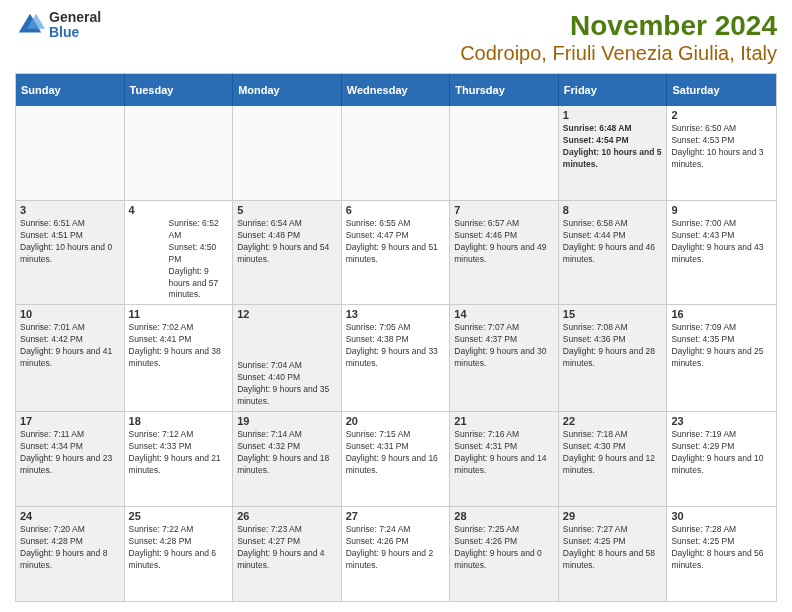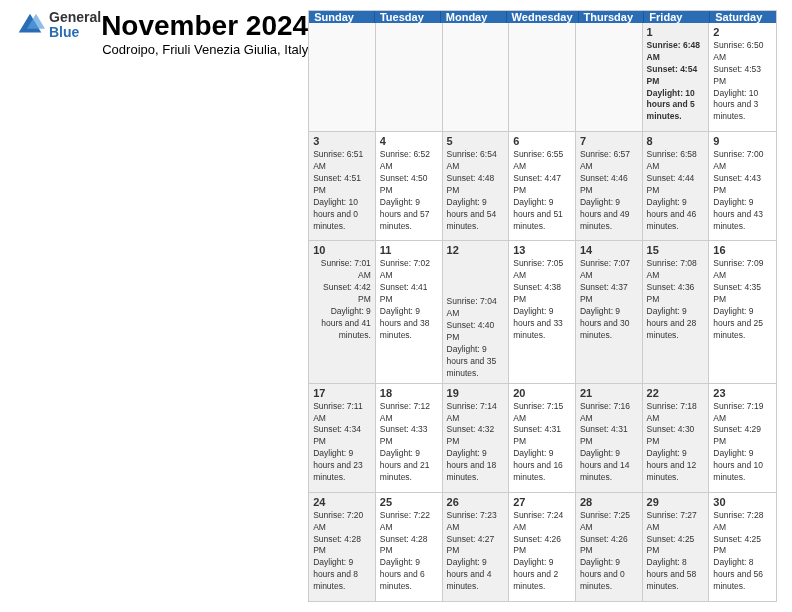--- a/index.html
+++ b/index.html
@@ -8,21 +8,21 @@
       background: #fff;
       width: 792px;
       height: 612px;
       overflow: hidden;
     }
     .page {
       width: 792px;
       height: 612px;
       padding: 10px 15px;
       display: flex;
-      flex-direction: row;
+      flex-direction: column;
     }
     .header {
       display: flex;
       justify-content: space-between;
       align-items: flex-start;
       margin-bottom: 8px;
     }
     .logo {
       display: flex;
       align-items: center;
@@ -36,42 +36,42 @@
     .logo-icon {
       width: 30px;
       height: 30px;
     }
     .title-block {
       text-align: right;
     }
     .month-title {
       font-size: 28px;
       font-weight: bold;
-      color: #000000;
+      color: #4d7c0f;
     }
     .subtitle {
-      font-size: 13px;
-      color: #000000;
+      font-size: 20px;
+      color: #a16207;
     }
     .calendar {
       flex: 1;
       display: flex;
       flex-direction: column;
       border: 1px solid #ccc;
     }
     .cal-header {
       display: grid;
       grid-template-columns: repeat(7, 1fr);
       background: #2a6db5;
     }
     .cal-header-cell {
       color: #fff;
       font-size: 11px;
       font-weight: bold;
-      padding: 0 5px;
+      padding: 10px 5px;
       border-right: 1px solid #1a5a9a;
     }
     .cal-header-cell:last-child { border-right: none; }
     .cal-body {
       flex: 1;
       display: flex;
       flex-direction: column;
     }
     .cal-row {
       flex: 1;
@@ -156,21 +156,21 @@
         </div>
         <div class="cal-row">
           <div class="cal-cell shaded">
             <span class="day-num">3</span>
             <div class="day-info" style="white-space: pre-line;">Sunrise: 6:51 AM
 Sunset: 4:51 PM
 Daylight: 10 hours and 0 minutes.</div>
           </div>
           <div class="cal-cell">
             <span class="day-num">4</span>
-            <div class="day-info" style="white-space: pre-line;">Sunrise: 6:52 AM
+            <div class="day-info" style="white-space: pre-line; margin-left: 40px;">Sunrise: 6:52 AM
 Sunset: 4:50 PM
 Daylight: 9 hours and 57 minutes.</div>
           </div>
           <div class="cal-cell shaded">
             <span class="day-num">5</span>
             <div class="day-info" style="white-space: pre-line;">Sunrise: 6:54 AM
 Sunset: 4:48 PM
 Daylight: 9 hours and 54 minutes.</div>
           </div>
           <div class="cal-cell">
@@ -194,21 +194,21 @@
           <div class="cal-cell">
             <span class="day-num">9</span>
             <div class="day-info" style="white-space: pre-line;">Sunrise: 7:00 AM
 Sunset: 4:43 PM
 Daylight: 9 hours and 43 minutes.</div>
           </div>
         </div>
         <div class="cal-row">
           <div class="cal-cell shaded">
             <span class="day-num">10</span>
-            <div class="day-info" style="white-space: pre-line; text-align: right;">Sunrise: 7:01 AM
+            <div class="day-info" style="white-space: pre-line;">Sunrise: 7:01 AM
 Sunset: 4:42 PM
 Daylight: 9 hours and 41 minutes.</div>
           </div>
           <div class="cal-cell">
             <span class="day-num">11</span>
             <div class="day-info" style="white-space: pre-line;">Sunrise: 7:02 AM
 Sunset: 4:41 PM
 Daylight: 9 hours and 38 minutes.</div>
           </div>
           <div class="cal-cell shaded">

